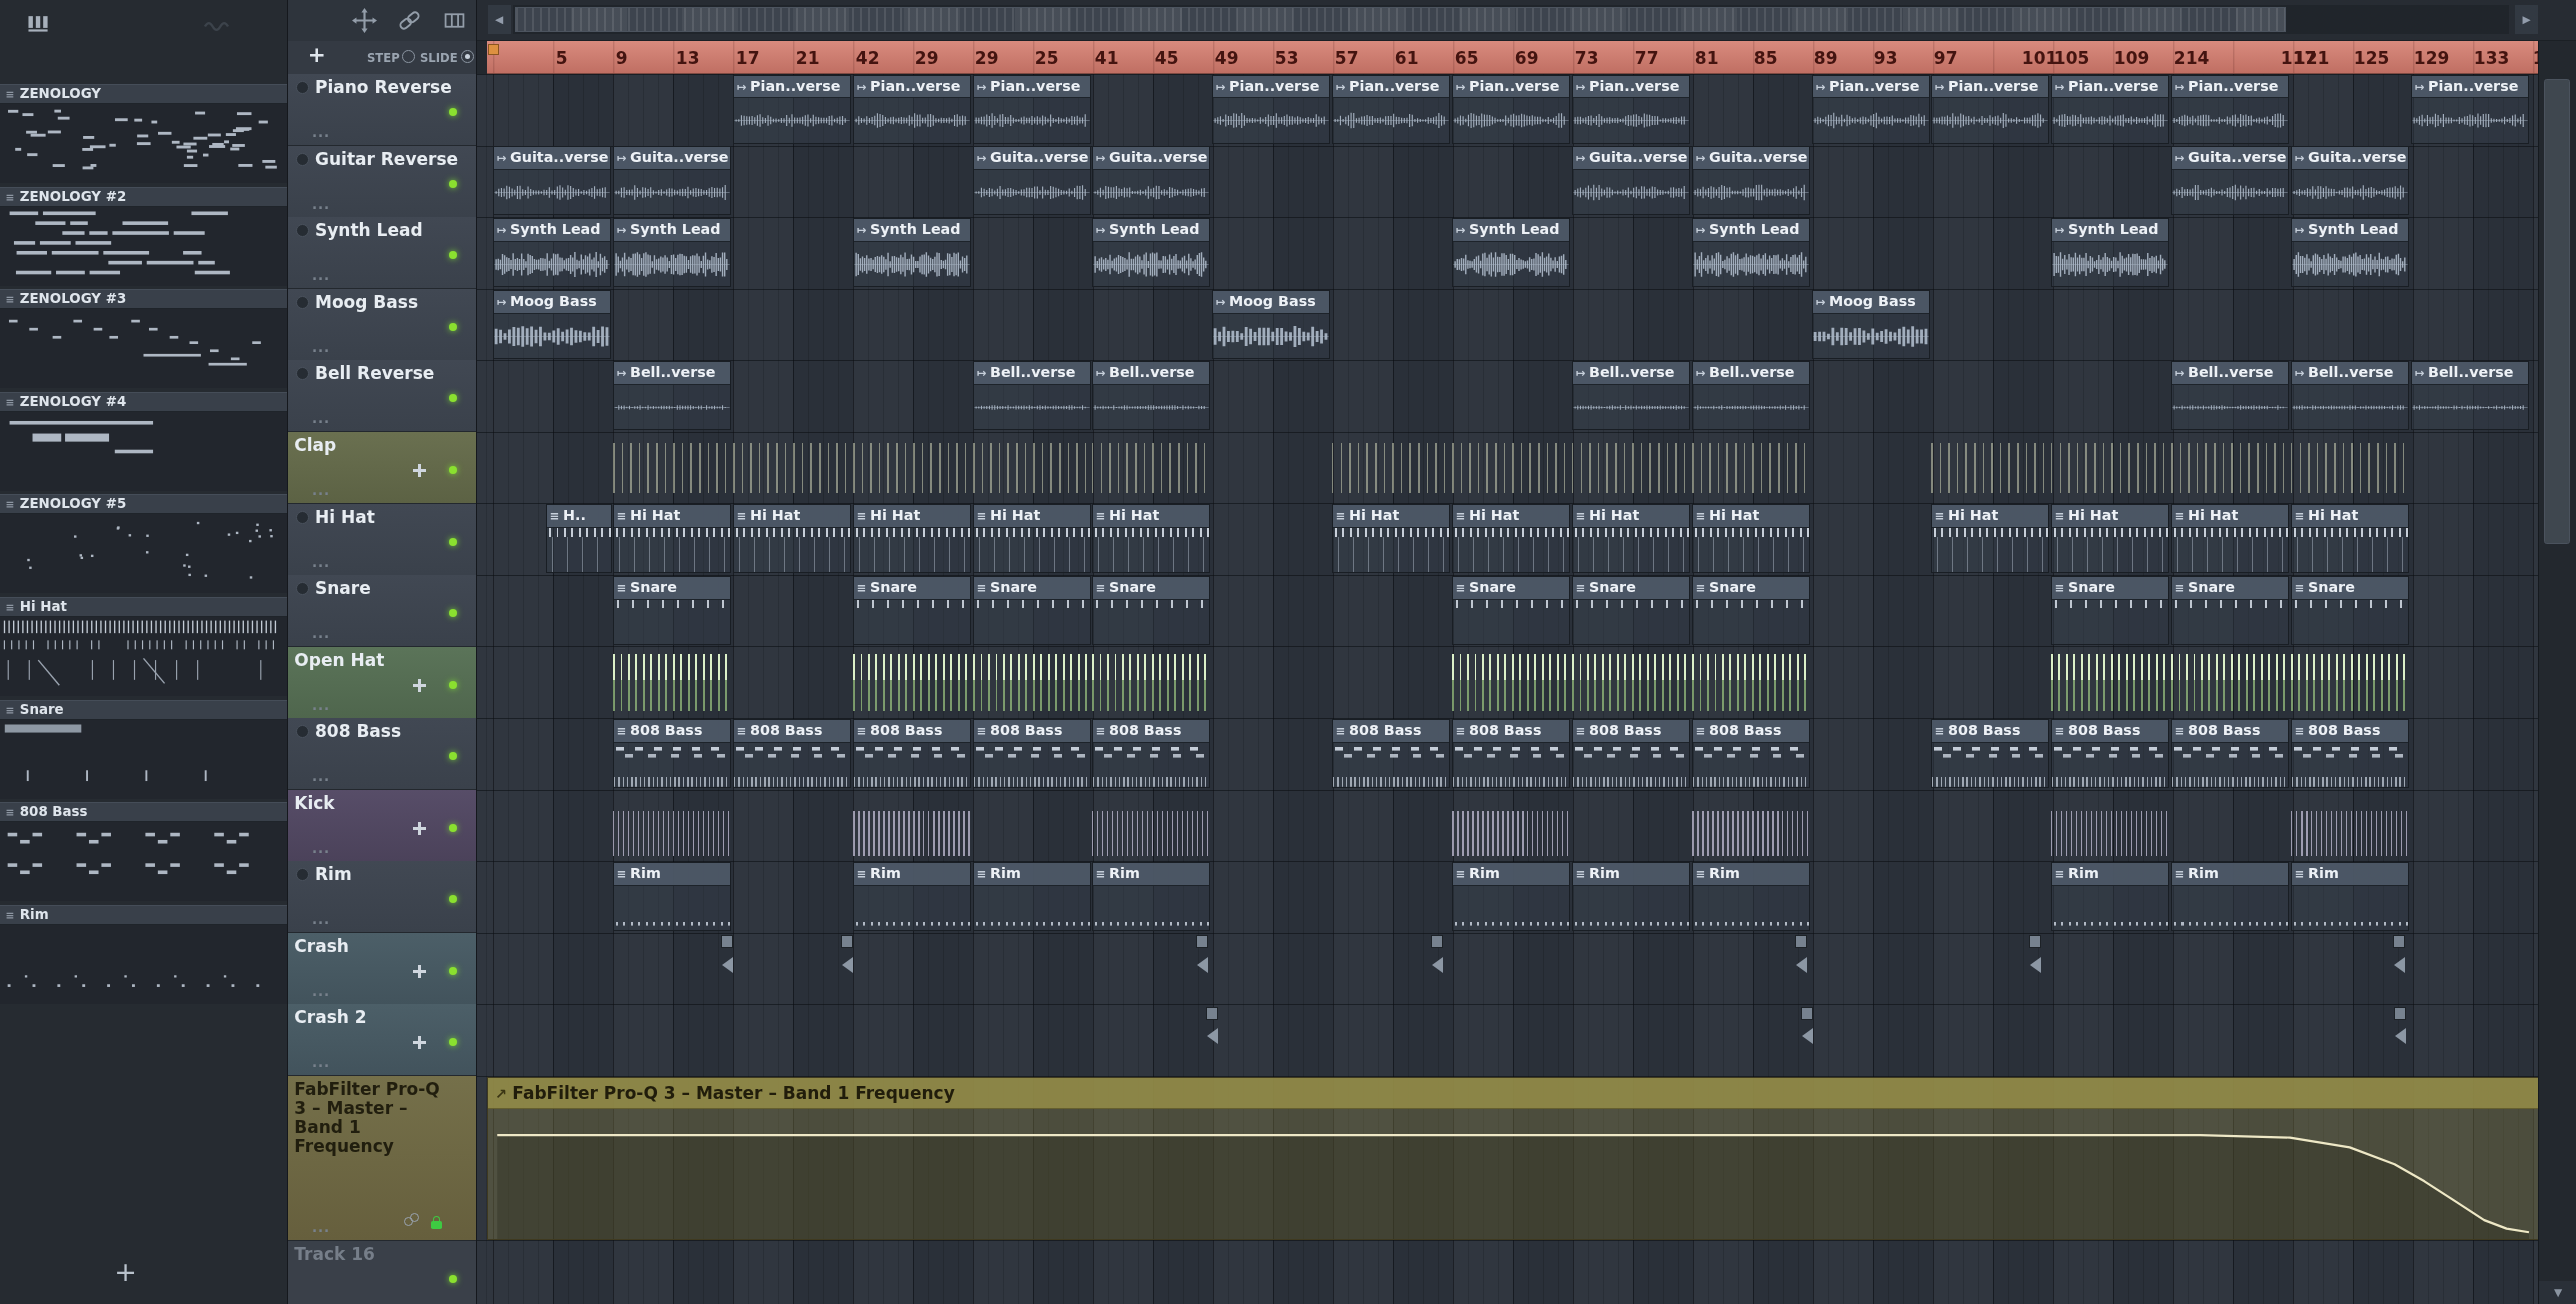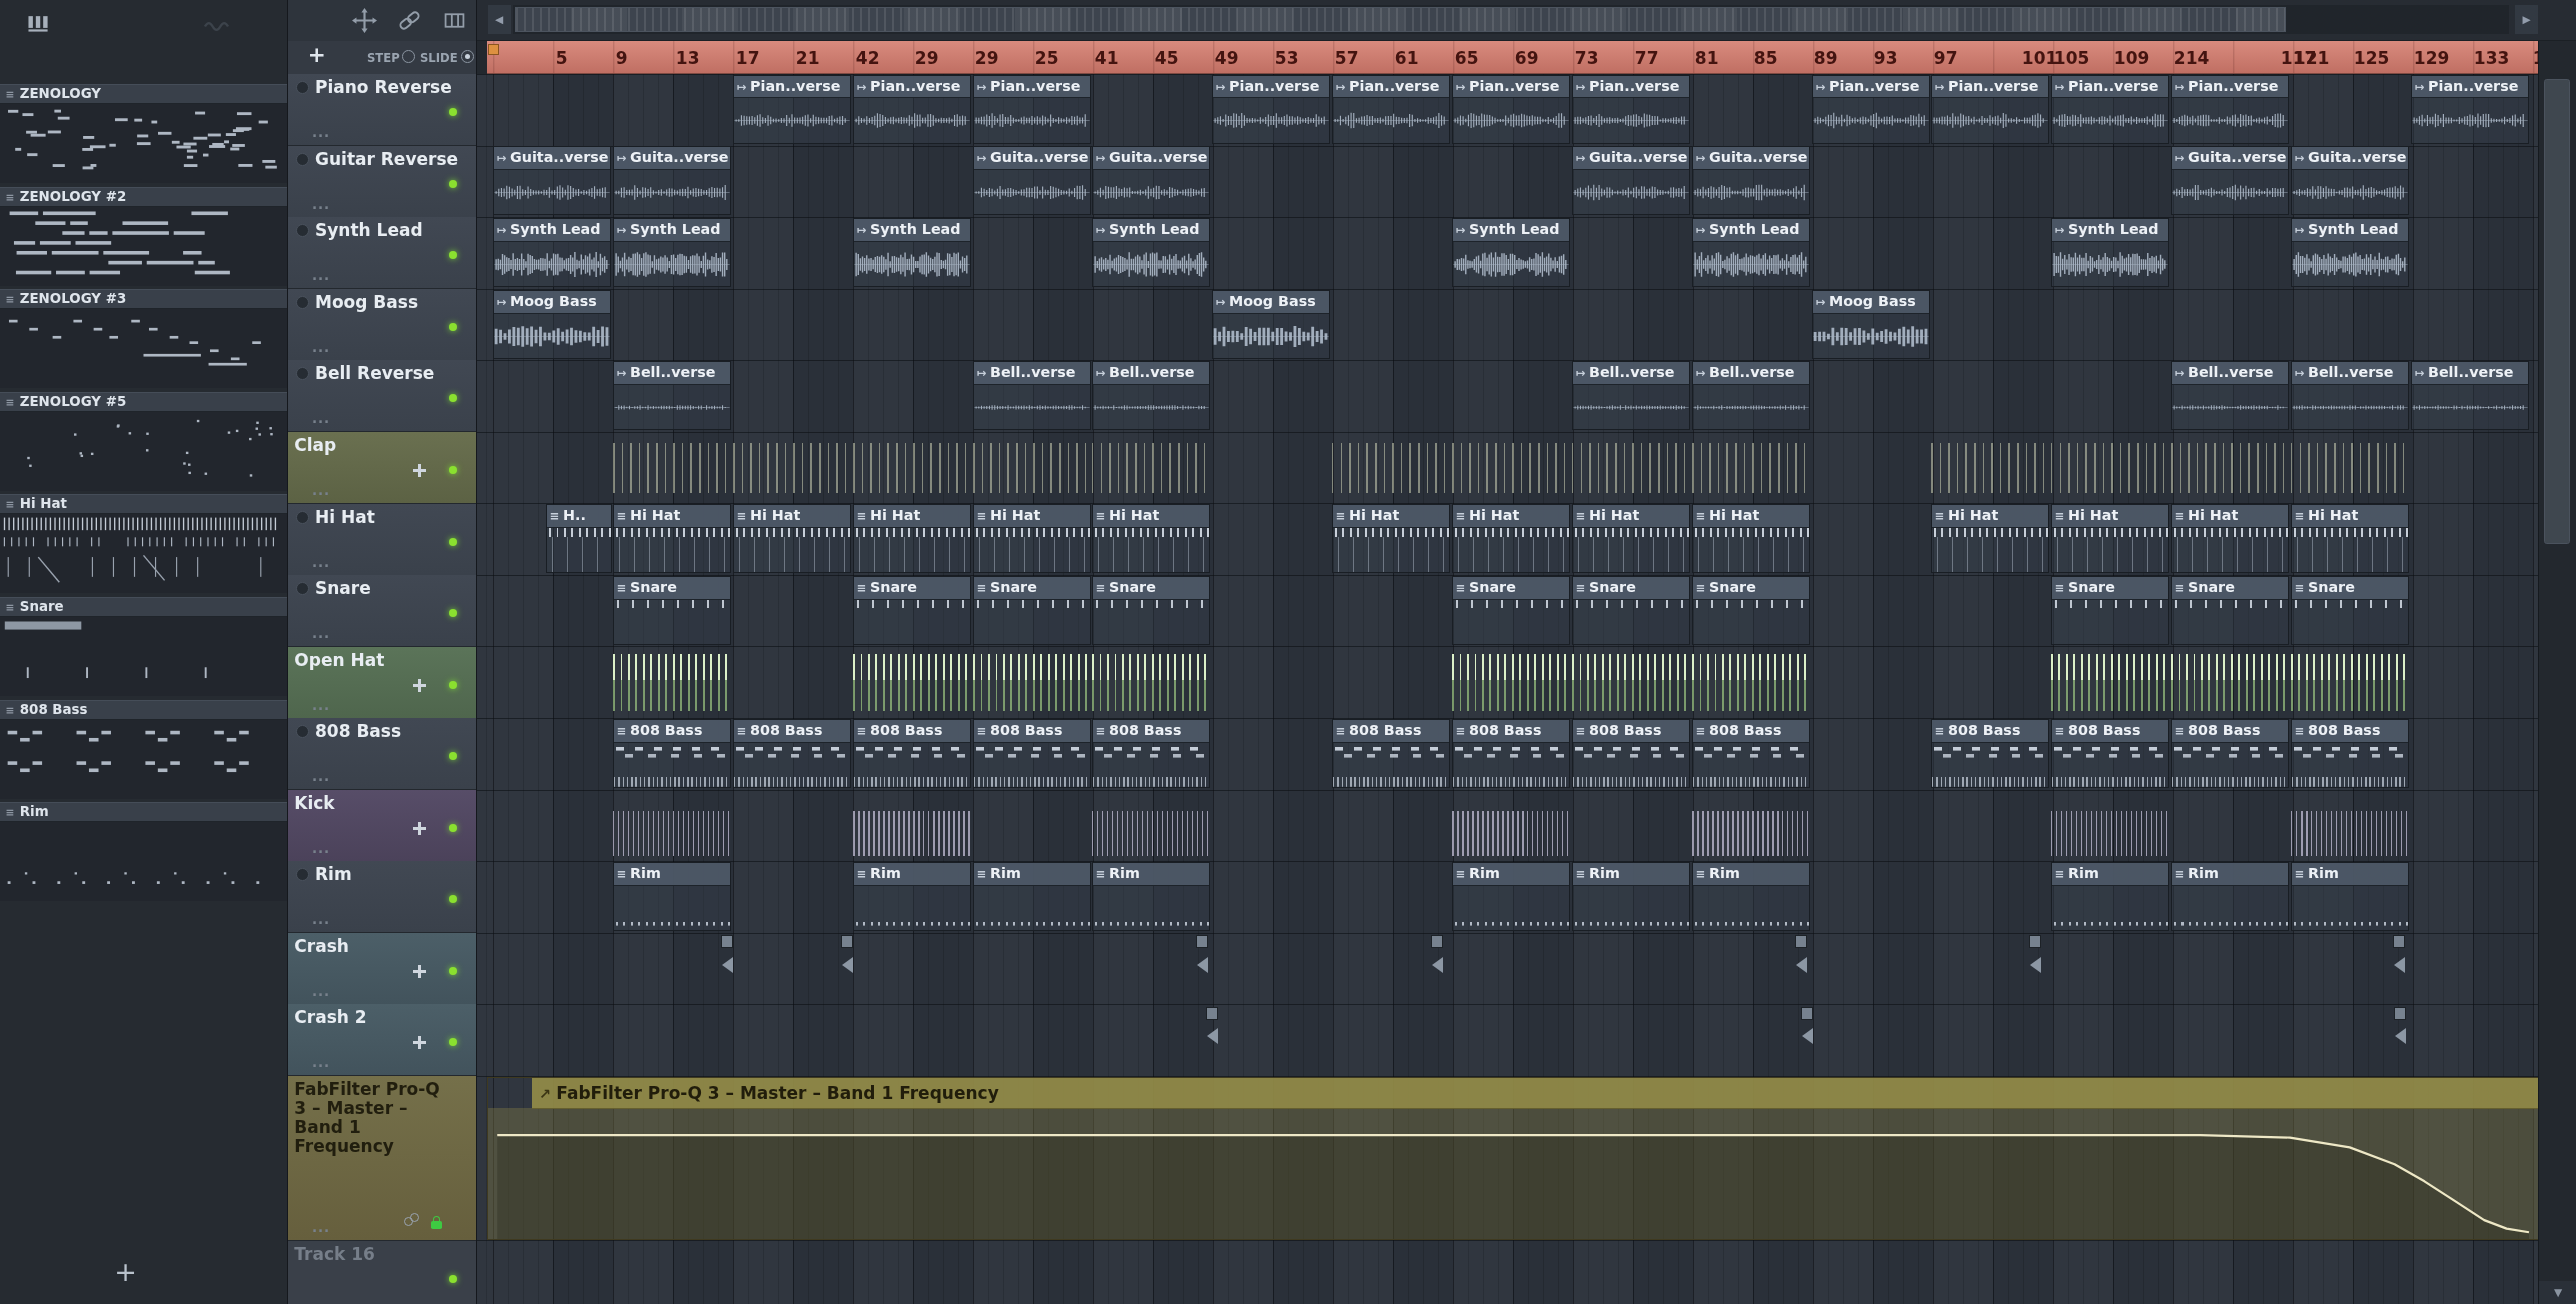--- a/index.html
+++ b/index.html
@@ -109,21 +109,21 @@
   .tickclip{position:absolute;}
   .t-clap{background-image:repeating-linear-gradient(90deg,rgba(207,211,182,.55) 0 1.5px,transparent 1.5px 8.6px);}
   .t-openhat{background-image:repeating-linear-gradient(90deg,rgba(150,190,125,.75) 0 1.8px,transparent 1.8px 7.5px);}
   .t-openhat::before{content:"";position:absolute;left:0;right:0;top:0;height:45%;
       background-image:repeating-linear-gradient(90deg,rgba(225,245,205,.95) 0 1.8px,transparent 1.8px 7.5px);}
   .t-kick{background-image:repeating-linear-gradient(90deg,rgba(206,201,226,.7) 0 1.5px,transparent 1.5px 5px);}
 
   .marker-box{position:absolute;width:11.6px;height:13.4px;background:#77828f;border:0.9px solid #1d2227;box-sizing:border-box;}
   .marker-flag{position:absolute;width:0;height:0;border-top:8px solid transparent;border-bottom:8px solid transparent;border-right:11.6px solid #8c97a4;}
 
-  .auto-clip{position:absolute;box-sizing:border-box;border:0.9px solid #3f3a20;overflow:hidden;padding-left:44px;}
+  .auto-clip{position:absolute;box-sizing:border-box;border:0.9px solid #3f3a20;overflow:hidden;}
   .auto-h{height:30px;background:rgba(148,140,72,.92);border-bottom:0.9px solid rgba(40,36,12,.6);
           line-height:30px;font-size:17px;font-weight:bold;color:#211d0b;padding-left:7.2px;white-space:nowrap;}
   .auto-h .ci{color:#3a3413;margin-right:5.4px;font-size:14.3px;}
   .auto-b{position:absolute;left:0;right:0;top:30px;bottom:0;background:rgba(143,135,71,.34);}
   .auto-b svg{position:absolute;left:0;top:0;}
 
   
   #vscroll{position:absolute;left:2538px;top:41px;width:38px;height:1263px;background:#23282e;border-left:0.9px solid #161a1f;box-sizing:border-box;}
   #vs-thumb{position:absolute;left:5.4px;top:38px;width:26px;height:465px;background:#3f474f;border:0.9px solid #4b535e;border-radius:2.7px;box-sizing:border-box;}
   #vs-down{position:absolute;left:0;bottom:0;width:38px;height:23px;color:#8a94a0;text-align:center;font-size:10.7px;line-height:23px;background:#2a3038;}
@@ -239,20 +239,29 @@
               <rect x="114.36065946798772" y="30" width="9" height="3" fill="#aeb7c3"></rect>
               <rect x="137.20873820735142" y="12" width="9" height="3" fill="#aeb7c3"></rect>
               <rect x="155.74158825725317" y="21" width="9" height="3" fill="#aeb7c3"></rect>
               <rect x="177.36066539678723" y="30" width="9" height="3" fill="#aeb7c3"></rect>
               <rect x="198.09689865401015" y="36" width="9" height="3" fill="#aeb7c3"></rect>
               <rect x="219.50004127668217" y="45" width="9" height="3" fill="#aeb7c3"></rect>
               <rect x="241.3516712798737" y="54" width="9" height="3" fill="#aeb7c3"></rect>
               <rect x="263.66986542381346" y="36" width="9" height="3" fill="#aeb7c3"></rect>
               <rect x="150" y="50" width="60" height="3" fill="#aeb7c3"></rect>
               <rect x="218" y="60" width="40" height="3" fill="#aeb7c3"></rect>
+            </svg></div>
+        </div>
+        <div class="br-item">
+          <div class="br-title"><span class="bi">≡</span><span>ZENOLOGY #4</span></div>
+          <div class="br-prev"><svg width="100%" height="100%" viewBox="0 0 300 88" preserveAspectRatio="none">
+              <rect x="34" y="24" width="30" height="9" fill="#aeb7c3"></rect>
+              <rect x="68" y="24" width="46" height="9" fill="#aeb7c3"></rect>
+              <rect x="10" y="10" width="150" height="4" fill="#aeb7c3"></rect>
+              <rect x="120" y="42" width="40" height="4" fill="#aeb7c3"></rect>
             </svg></div>
         </div>
         <div class="br-item">
           <div class="br-title"><span class="bi">≡</span><span>ZENOLOGY #5</span></div>
           <div class="br-prev"><svg width="100%" height="100%" viewBox="0 0 300 88" preserveAspectRatio="none">
               <rect x="191.48370460630395" y="56.09321123501286" width="2.6" height="2.6" fill="#aeb7c3"></rect>
               <rect x="261.0882367801387" y="69.38207217119634" width="2.6" height="2.6" fill="#aeb7c3"></rect>
               <rect x="84.24122818303294" y="47.54879671661183" width="2.6" height="2.6" fill="#aeb7c3"></rect>
               <rect x="267.0992225271184" y="17.28741177311167" width="2.6" height="2.6" fill="#aeb7c3"></rect>
               <rect x="282.4837151847314" y="23.43497113743797" width="2.6" height="2.6" fill="#aeb7c3"></rect>

